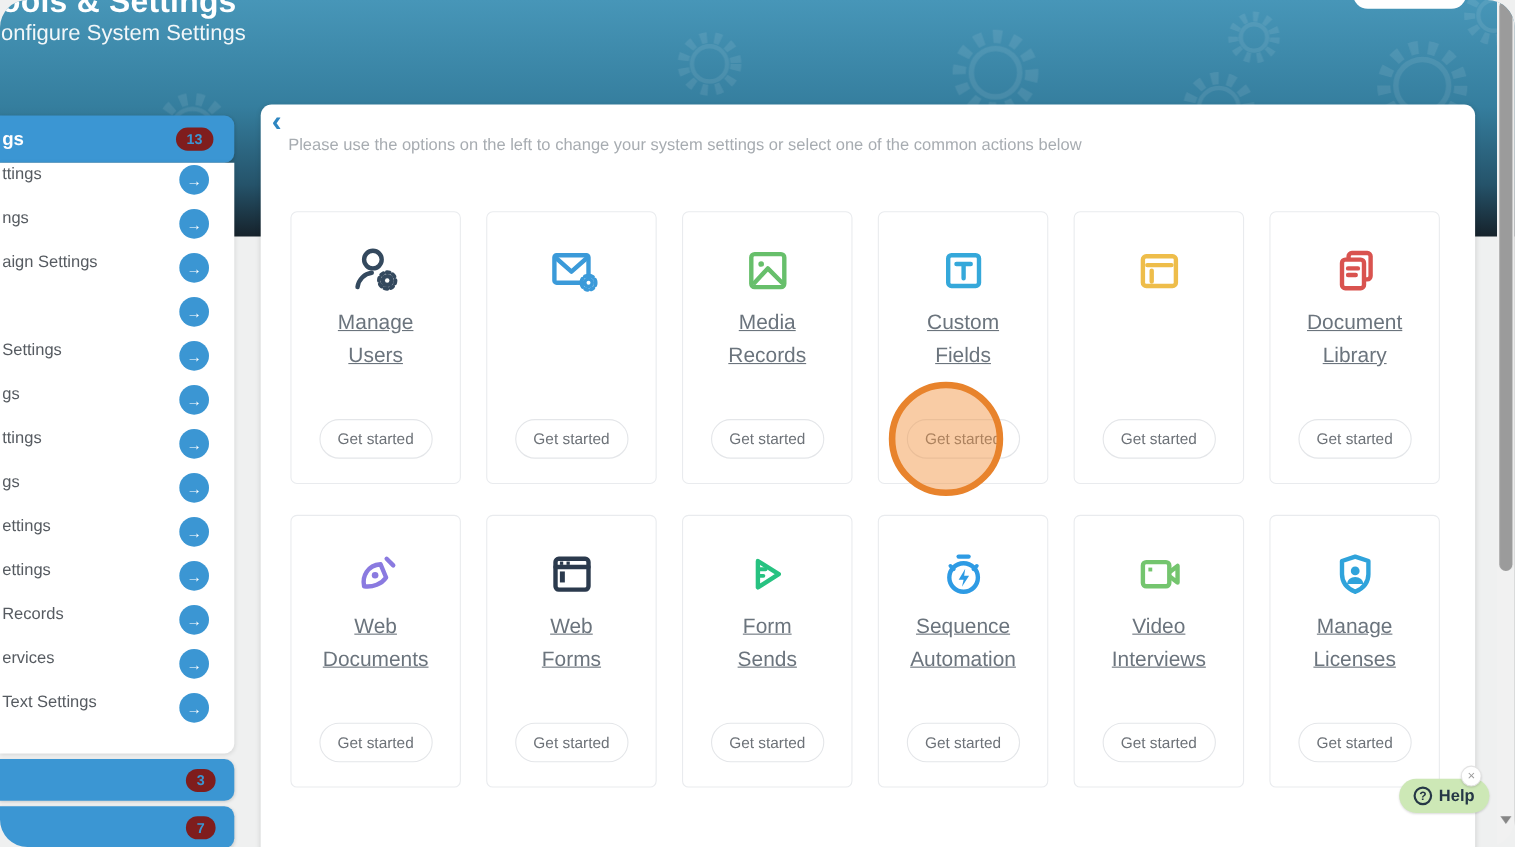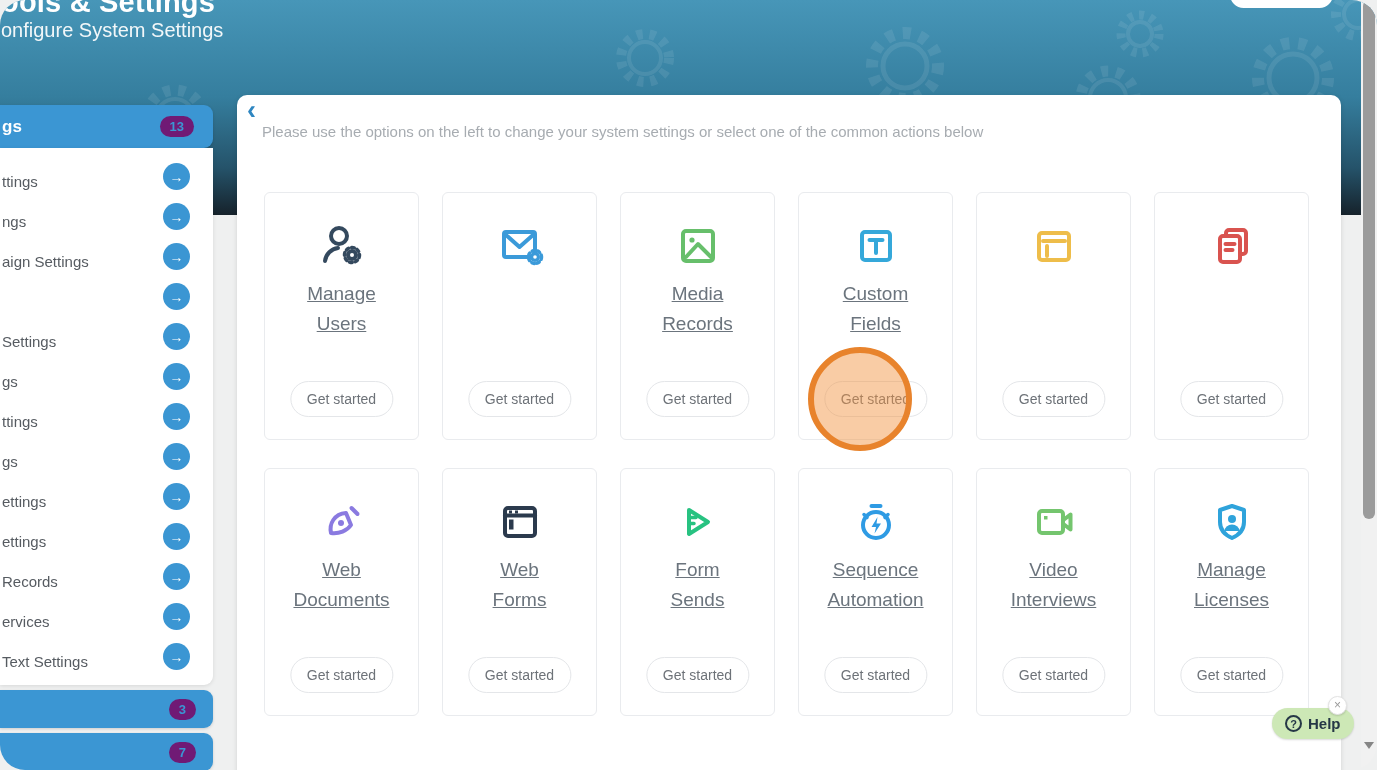--- a/index.html
+++ b/index.html
@@ -12,25 +12,25 @@
             background:linear-gradient(180deg,#4796b8 0%,#357e9e 45%,#25536a 78%,#16222b 100%); }
   .gears { position:absolute; inset:0; }
   .page-title { position:absolute; left:1px; top:-14px; color:#fff; font-size:29px; font-weight:700; letter-spacing:.2px; }
   .page-subtitle { position:absolute; left:1px; top:19px; color:#f2f7f9; font-size:20px; font-weight:400; }
   .header-btn { position:absolute; left:1230px; top:-19px; width:103px; height:27px; background:#fff; border:none; border-radius:14px; }
 
   
   .sb-header { position:absolute; left:0; top:105px; width:213px; height:43px; background:#3b96d3;
                border-radius:0 9px 9px 0; display:flex; align-items:center; box-shadow:0 1px 3px rgba(0,0,0,.15); }
   .sb-header-label { color:#fff; font-size:17px; font-weight:700; margin-left:2px; }
-  .sb-badge { position:absolute; right:19px; background:#701a75; color:#3b96d3; font-size:13px; font-weight:700;
+  .sb-badge { position:absolute; right:19px; background:#7f1d1d; color:#3b96d3; font-size:13px; font-weight:700;
               padding:3px 10px; border-radius:12px; }
   .sb-panel { position:absolute; left:0; top:148px; width:213px; height:537px; background:#fff;
               border-radius:0 0 9px 0; box-shadow:0 1px 4px rgba(0,0,0,.10); padding-top:2px; }
-  .sb-item { height:40px; display:flex; align-items:flex-end; justify-content:space-between; padding:0 23px 0 2px; cursor:pointer; }
+  .sb-item { height:40px; display:flex; align-items:flex-start; justify-content:space-between; padding:0 23px 0 2px; cursor:pointer; }
   .sb-label { color:#565b61; font-size:15px; }
   .sb-arrow { width:27px; height:27px; border-radius:50%; background:#3b96d3; color:#fff; font-size:14px; font-weight:700;
               display:flex; align-items:center; justify-content:center; flex:none; }
   .sb-section { position:absolute; left:0; width:213px; background:#3b96d3; border-radius:0 9px 9px 0;
                 display:flex; align-items:center; box-shadow:0 1px 3px rgba(0,0,0,.15); }
   .sb-section .sb-badge { right:17px; }
   #sb-section-0 { top:690px; height:38px; }
   #sb-section-1 { top:733px; height:38px; }
 
   
@@ -264,20 +264,21 @@
       </div>
 
       <div class="card">
         <div class="card-icon" style="color: rgb(217, 83, 79);">
           <svg width="48" height="48" viewBox="0 0 48 48" fill="none" stroke="currentColor" stroke-width="4" stroke-linecap="round" stroke-linejoin="round">
             <rect x="18" y="8" width="20" height="24" rx="3"></rect>
             <rect x="12" y="14" width="20" height="26" rx="3" fill="#ffffff"></rect>
             <path d="M17.5 22 H26.5 M17.5 28 H24.5"></path>
           </svg>
         </div>
+        <div class="card-title">Document Library</div>
         <button class="get-started">Get started</button>
       </div>
 
       <div class="card">
         <div class="card-icon" style="color: rgb(138, 122, 224);">
           <svg width="48" height="48" viewBox="0 0 48 48" fill="none" stroke="currentColor" stroke-width="4" stroke-linecap="round" stroke-linejoin="round">
             <path d="M13 35 C11 26 16 16 28 15 L33 27 C29 33 21 36 13 35 Z"></path>
             <circle cx="23" cy="25" r="3" fill="currentColor" stroke="none"></circle>
             <path d="M33.5 10 L39.5 16"></path>
           </svg>

